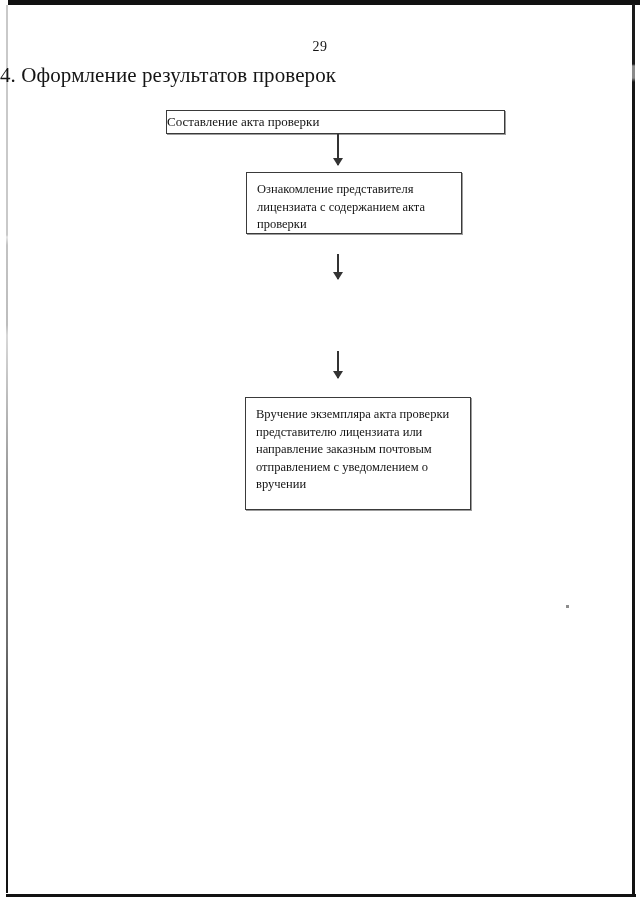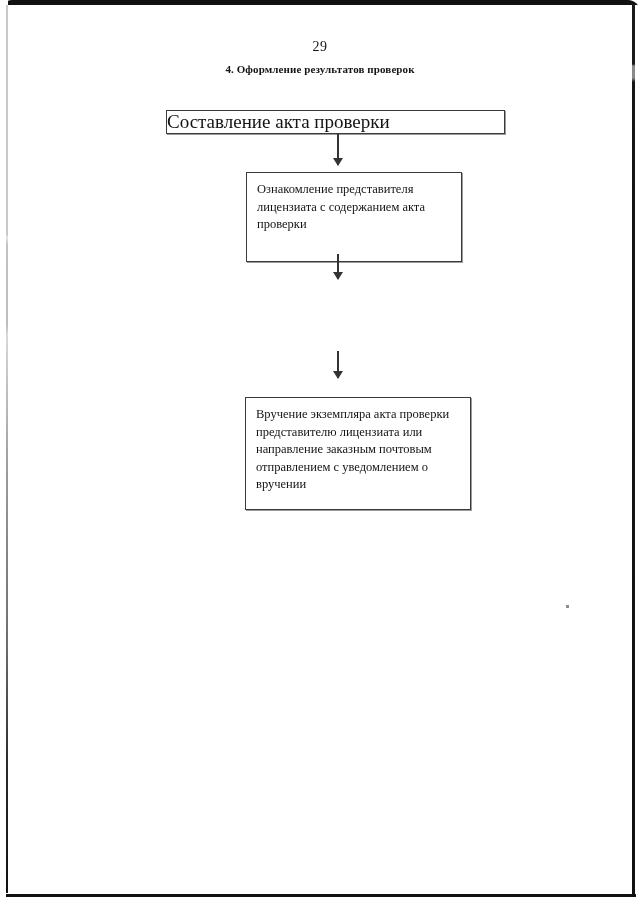--- a/index.html
+++ b/index.html
@@ -12,21 +12,20 @@
     font-family: "Liberation Serif", "DejaVu Serif", serif;
     color: #151515;
   }
 
   .page {
     position: relative;
     width: 640px;
     height: 905px;
     background: #ffffff;
     overflow: hidden;
-    border-radius: 12px;
   }
 
   
   .scan-edge-top {
     position: absolute;
     left: 8px;
     top: 0;
     width: 632px;
     height: 5px;
     background: #111111;
@@ -80,24 +79,22 @@
     width: 640px;
     text-align: center;
     font-size: 14px;
     letter-spacing: 0.4px;
   }
   .doc-heading {
     position: absolute;
     top: 63px;
     left: 0;
     width: 640px;
-    text-align: center;
-    font-size: 11px;
+    font-size: 21px;
     letter-spacing: 0.1px;
-    font-weight: bold;
   }
 
   
   .flowchart {
     position: absolute;
     left: 0;
     top: 0;
     width: 640px;
     height: 905px;
   }
@@ -118,29 +115,29 @@
   
   .node-start {
     left: 166px;
     top: 110px;
     width: 339px;
     height: 24px;
   }
   .node-start .node-text {
     text-align: right;
     line-height: 22px;
-    font-size: 19px;
+    font-size: 13px;
   }
 
   
   .node-step2 {
     left: 246px;
     top: 172px;
     width: 216px;
-    height: 90px;
+    height: 62px;
   }
   .node-step3 {
     left: 246px;
     top: 286px;
     width: 215px;
     height: 65px;
   }
   .node-step4 {
     left: 245px;
     top: 385px;

